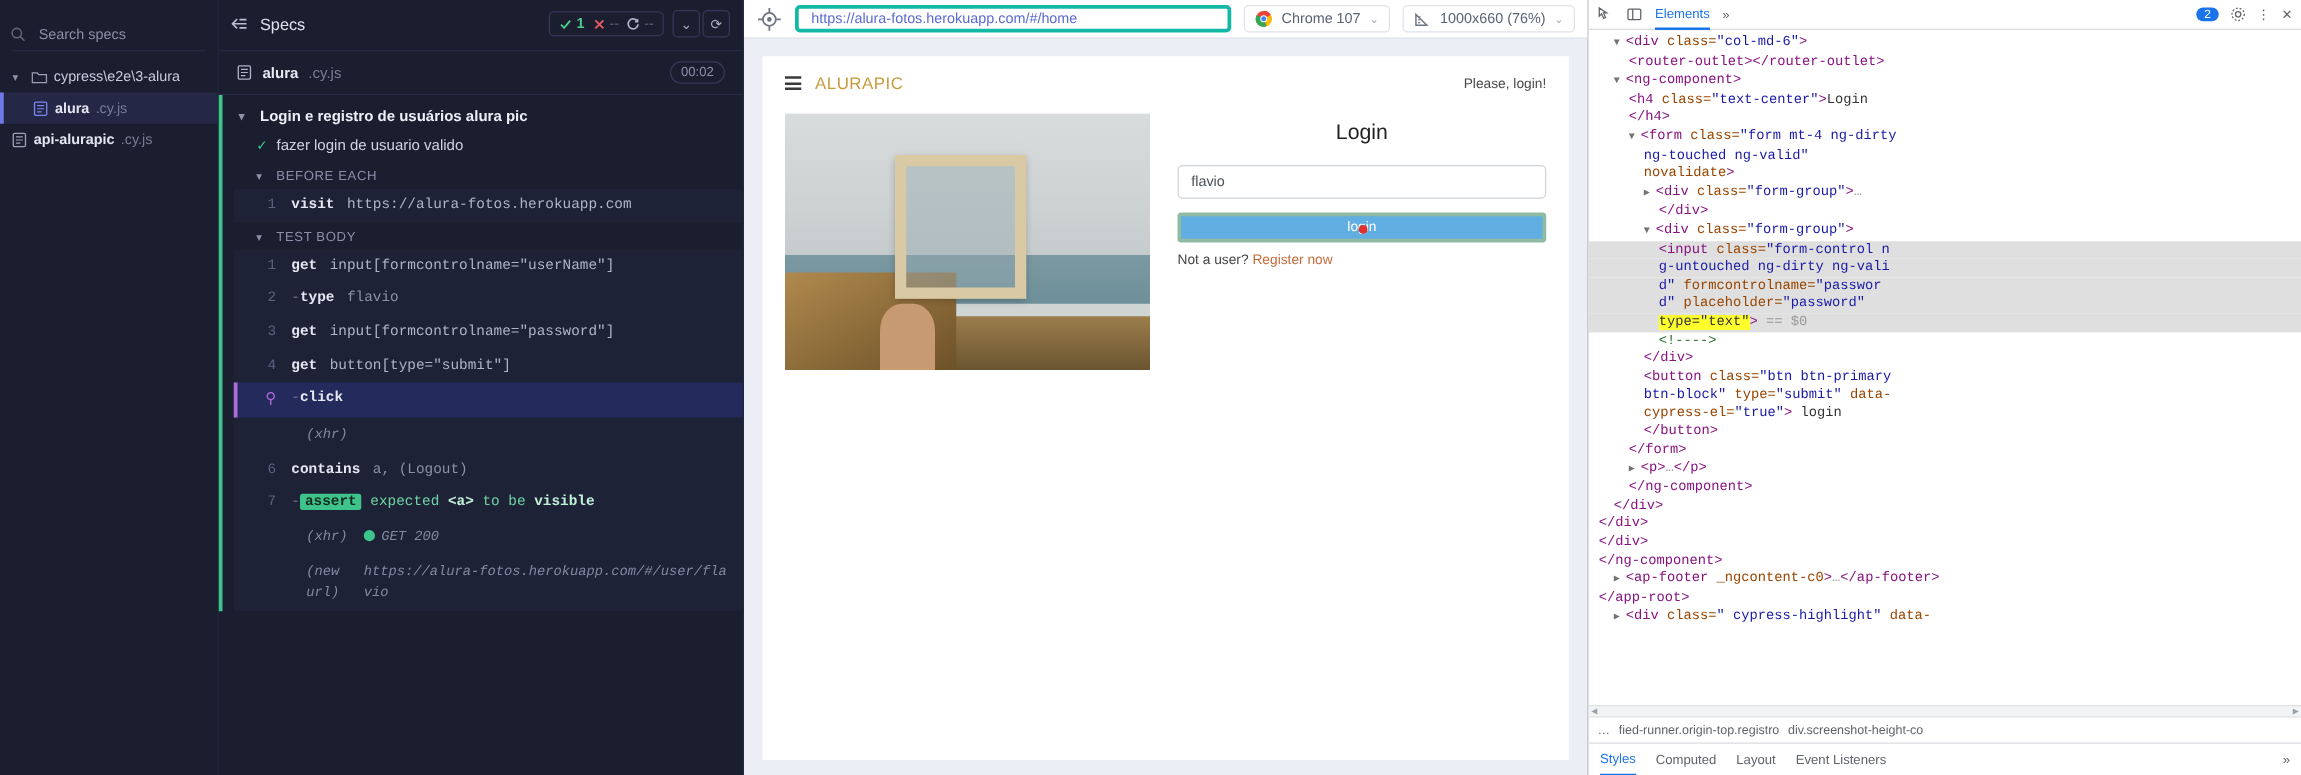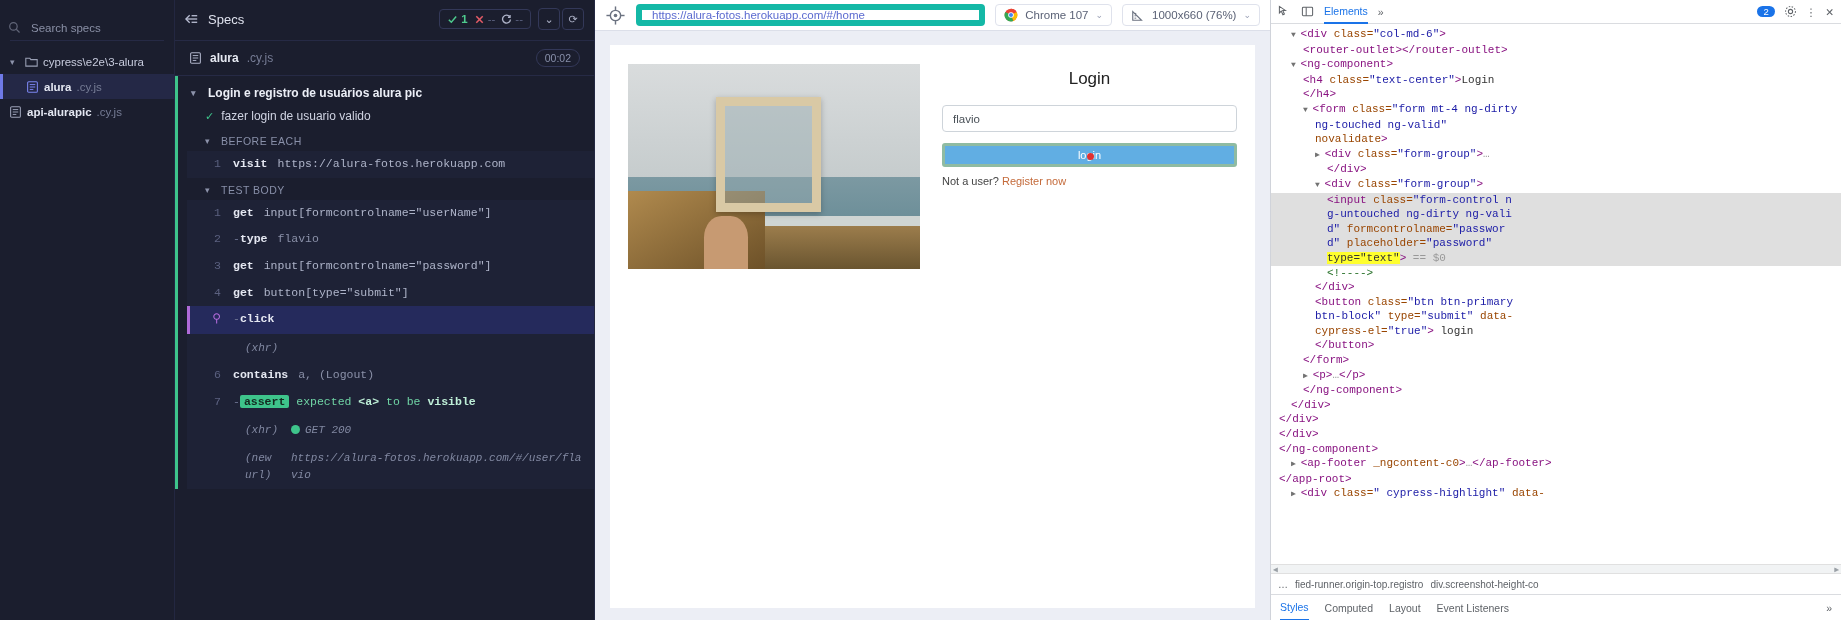--- a/index.html
+++ b/index.html
@@ -69,21 +69,21 @@
   .xhr-lbl { width:46px; flex:0 0 46px; text-align:left; padding-left:58px; box-sizing:content-box;}
   .dot { width:9px;height:9px;border-radius:50%; display:inline-block; margin-right:5px; vertical-align:-1px;}
   .dot.blue { background:#5b7bd6; } .dot.green { background:#3ec48b; }
   .xhr-body { color:#8289a2; padding-right:10px; word-break:break-all;}
   .pin { color:#b06ad9; font-size:12px; }
 
   
   .aut-pane { flex:1 1 auto; height:620px; background:#eceef5; display:flex; flex-direction:column; min-width:0;}
   .url-bar { height:31px; background:#fff; display:flex; align-items:center; padding:0 10px; gap:10px; border-bottom:1px solid #dcdfe9;}
   .sel-ico { width:21px;height:21px;flex:0 0 21px;}
-  .url-box { flex:1 1 auto; height:22px; border:6px solid #14b8a6; border-radius:4px; display:flex; align-items:center; padding:0 10px; color:#5b6ad0; font-size:11.5px; min-width:0; overflow:hidden; white-space:nowrap;}
+  .url-box { flex:1 1 auto; height:22px; border:3px solid #14b8a6; border-radius:4px; display:flex; align-items:center; padding:0 10px; color:#5b6ad0; font-size:11.5px; min-width:0; overflow:hidden; white-space:nowrap;}
   .pill { height:22px; border:1px solid #dfe2ec; border-radius:4px; display:flex; align-items:center; gap:7px; padding:0 8px; font-size:11.5px; color:#5b6276; white-space:nowrap; cursor:pointer;}
   .caret { color:#9aa0b5; font-size:9px;}
   .aut-body { flex:1 1 auto; padding:14px 12px 12px 12px; display:flex; justify-content:center; min-height:0;}
   .site { background:#fff; width:100%; max-width:645px; height:100%; padding:14px 18px 0 18px; overflow:hidden; position:relative;}
   .site-nav { display:flex; align-items:center; gap:11px; padding-bottom:12px;}
   .burger { display:flex; flex-direction:column; gap:2.5px; }
   .burger span { display:block; width:13px;height:2px;background:#3b3b3b;}
   .brand { color:#c79a3a; font-size:13.5px; letter-spacing:.4px;}
   .please { margin-left:auto; color:#4a4a4a; font-size:11px;}
   .site-cols { display:flex; gap:22px; padding-top:5px;}
@@ -350,20 +350,29 @@
           <line x1="4" y1="8.9" x2="6" y2="8.9" stroke="#6b7280" stroke-width="1.1"></line>
           <line x1="4" y1="6.2" x2="6" y2="6.2" stroke="#6b7280" stroke-width="1.1"></line>
         </svg>
         <span>1000x660 (76%)</span>
         <span class="caret">⌄</span>
       </div>
     </div>
 
     <div class="aut-body">
       <div class="site">
+        <div class="site-nav">
+          <span class="burger">
+              <span></span>
+              <span></span>
+              <span></span>
+            </span>
+          <span class="brand">ALURAPIC</span>
+          <span class="please">Please, login!</span>
+        </div>
         <div class="site-cols">
           <div class="photo">
             <div class="sky"></div>
             <div class="sea"></div>
             <div class="surf"></div>
             <div class="cliff"></div>
             <div class="cliff2"></div>
             <div class="frame"></div>
             <div class="hand"></div>
           </div>

